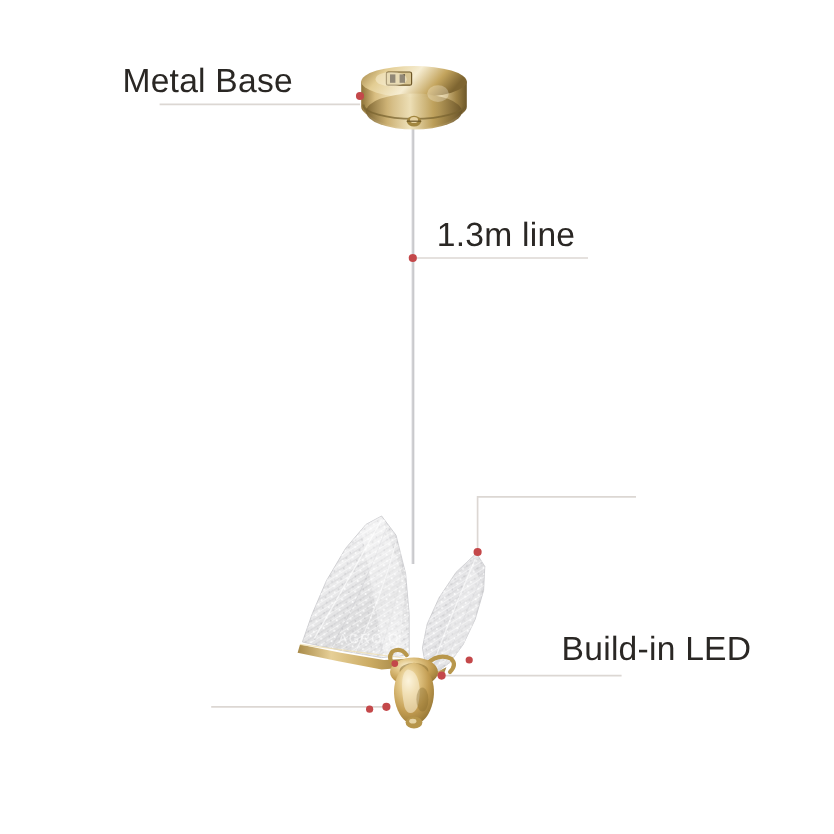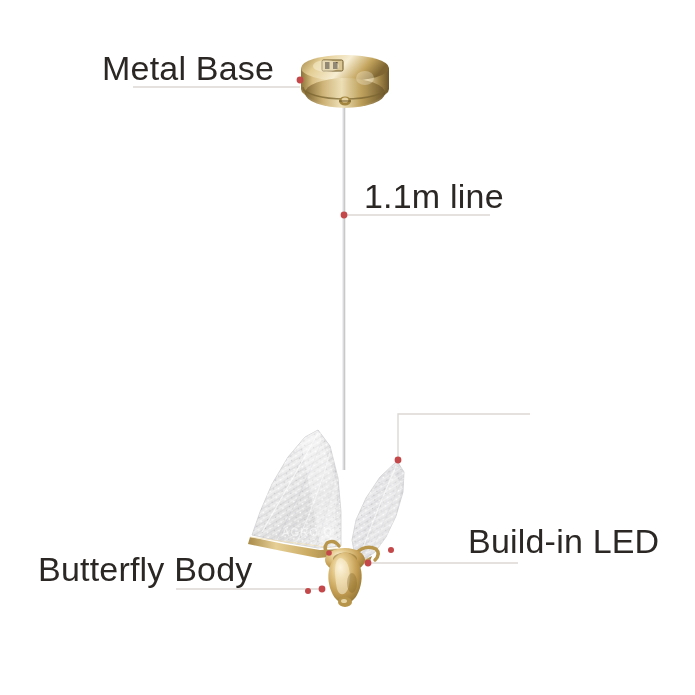--- a/index.html
+++ b/index.html
@@ -22,21 +22,21 @@
     position: absolute;
     left: 0;
     top: 0;
     width: 695px;
     height: 695px;
   }
   .anno-label {
     position: absolute;
     color: #2a2724;
     font-family: "Liberation Sans", sans-serif;
-    font-size: 34px;
+    font-size: 28px;
     line-height: 30px;
     letter-spacing: 0.2px;
     white-space: nowrap;
     font-weight: 400;
   }
   #label-metal-base   { left: 102px; top: 53px; }
   #label-line-length  { left: 364px; top: 181px; }
   #label-acrylic      { left: 455px; top: 368px; }
   #label-buildin-led  { left: 468px; top: 526px; }
   #label-butterfly    { left: 38px;  top: 554px; }
@@ -221,20 +221,19 @@
       <circle cx="368" cy="563" r="3.4" fill="#c4484a"></circle>
       <circle cx="322" cy="589" r="3.4" fill="#c4484a"></circle>
       <circle cx="391" cy="550" r="3.0" fill="#c4484a"></circle>
       <circle cx="329" cy="553" r="2.8" fill="#c4484a"></circle>
       <circle cx="308" cy="591" r="3.0" fill="#c4484a"></circle>
     </g>
   </svg>
 
   <div class="anno-label" id="label-metal-base">Metal Base</div>
 
-  <div class="anno-label" id="label-line-length">1.1m line</div>
+  <div class="anno-label" id="label-line-length">1.3m line</div>
 
 
   <div class="anno-label" id="label-buildin-led">Build-in LED</div>
 
-  <div class="anno-label" id="label-butterfly">Butterfly Body</div>
 
 </div>
 
 </body></html>

